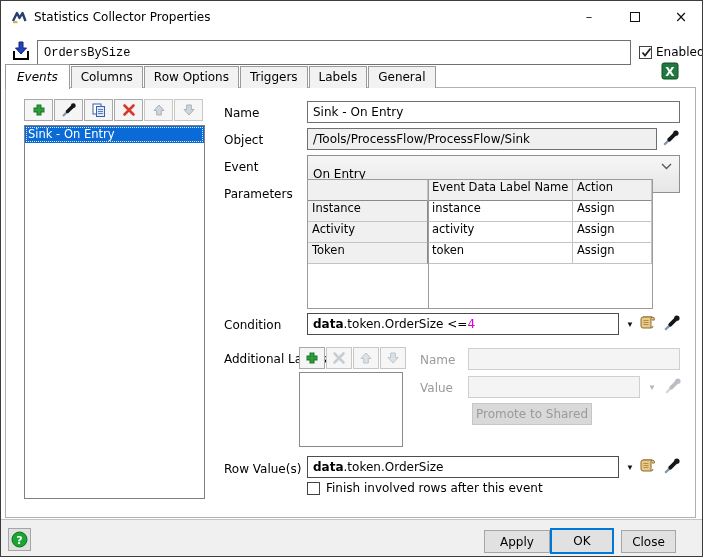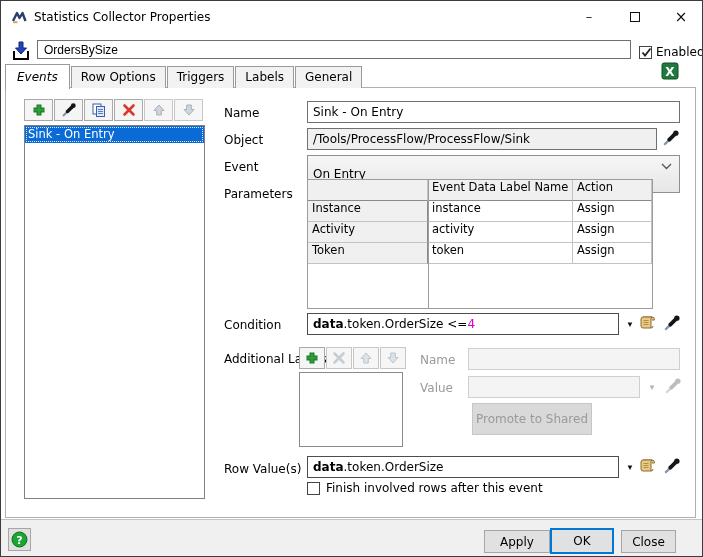--- a/index.html
+++ b/index.html
@@ -9,21 +9,21 @@
     position:relative; width:703px; height:557px; background:#fff;
     border:1px solid #3c3c3c; overflow:hidden; font-size:12px; color:#000;
   }
   
   .titlebar{ position:absolute; left:0; top:0; width:100%; height:32px; background:#fff; }
   .title-text{ position:absolute; left:33px; top:9px; font-size:12px; }
   .logo{ position:absolute; left:10px; top:8px; }
   .win-btn{ position:absolute; top:0; width:46px; height:31px; display:flex; align-items:center; justify-content:center; font-size:13px; color:#111; cursor:default; }
   .maxbox{ width:10px; height:10px; border:1px solid #111; }
   
-  .hdr-input{ position:absolute; left:36px; top:39px; width:594px; height:19px; border:1px solid #707070; padding:0 6px; font-family:Liberation Sans, sans-serif; font-size:12px; }
+  .hdr-input{ position:absolute; left:36px; top:39px; width:594px; height:25px; border:1px solid #707070; padding:0 6px; font-family:Liberation Mono, monospace; font-size:12px; }
   .cb{ width:13px; height:13px; border:1px solid #444; background:#fff; position:absolute; }
   .cb svg{ position:absolute; left:0; top:-1px; }
   .lbl{ position:absolute; white-space:nowrap; }
   .excel-btn{ position:absolute; left:659px; top:61px; width:20px; height:20px; border:none; background:transparent; cursor:pointer; }
   
   .tabs{ position:absolute; left:4px; top:63px; height:24px; display:flex; align-items:flex-end; z-index:3; }
   .tab{ background:#f2f2f2; border:1px solid #9a9a9a; border-bottom:none; padding:3px 9px 4px; margin-right:1px; font-size:12px; cursor:pointer; }
   .tab.active{ background:#fff; padding:5px 11px 5px; margin-bottom:-1px; position:relative; z-index:4;font-style:italic; }
   
   .page{ position:absolute; left:4px; top:86px; width:691px; height:431px; background:#fff; border:1px solid #b0b0b0; }
@@ -91,20 +91,21 @@
 
   <button class="excel-btn">
     <svg width="18" height="18" viewBox="0 0 18 18">
       <rect x="1" y="1" width="16" height="16" rx="2" fill="var(--excel_green,#20793f)" stroke="#0d4f24"></rect>
       <text x="9" y="13.5" text-anchor="middle" font-family="DejaVu Sans, sans-serif" font-size="12" font-weight="bold" fill="#fff">X</text>
     </svg>
   </button>
 
   <div class="tabs">
     <div class="tab active">Events</div>
+    <div class="tab">Columns</div>
     <div class="tab">Row Options</div>
     <div class="tab">Triggers</div>
     <div class="tab">Labels</div>
     <div class="tab">General</div>
   </div>
 
   <div class="page">
 
     <button class="tool-btn" style="left:18px; top:11px;">
       <svg width="16" height="16" viewBox="0 0 16 16">
@@ -248,21 +249,21 @@
     <button class="dd-arrow disabled" style="left:639px; top:292px;" aria-disabled="true">
         <span>▼</span>
       </button>
     <button class="icon-btn" style="left:657px; top:289px;" aria-disabled="true">
       <svg width="18" height="18" viewBox="0 0 16 16">
         <path d="M2 14 L7 9" stroke="#cdd5de" stroke-width="2"></path>
         <path d="M6.5 9.5 L11 5" stroke="#b9bec5" stroke-width="3.4" stroke-linecap="round"></path>
         <circle cx="12.3" cy="3.7" r="2.4" fill="#b9bec5"></circle>
       </svg>
     </button>
-    <button class="btn disabled" style="position:absolute; left:466px; top:315px; width:120px; height:32px;" aria-disabled="true">Promote to Shared</button>
+    <button class="btn disabled" style="position:absolute; left:466px; top:315px; width:120px; height:22px;" aria-disabled="true">Promote to Shared</button>
 
     <div class="field" style="left:301px; top:368px; width:312px; border-color:#4d4d4d;">
       <span class="code-bold">data</span>
         <span>.token.OrderSize</span>
     </div>
     <button class="dd-arrow" style="left:617px; top:372px;">
         <span>▼</span>
       </button>
     <button class="icon-btn" style="left:632px; top:369px;">
       <svg width="18" height="17" viewBox="0 0 18 17">

